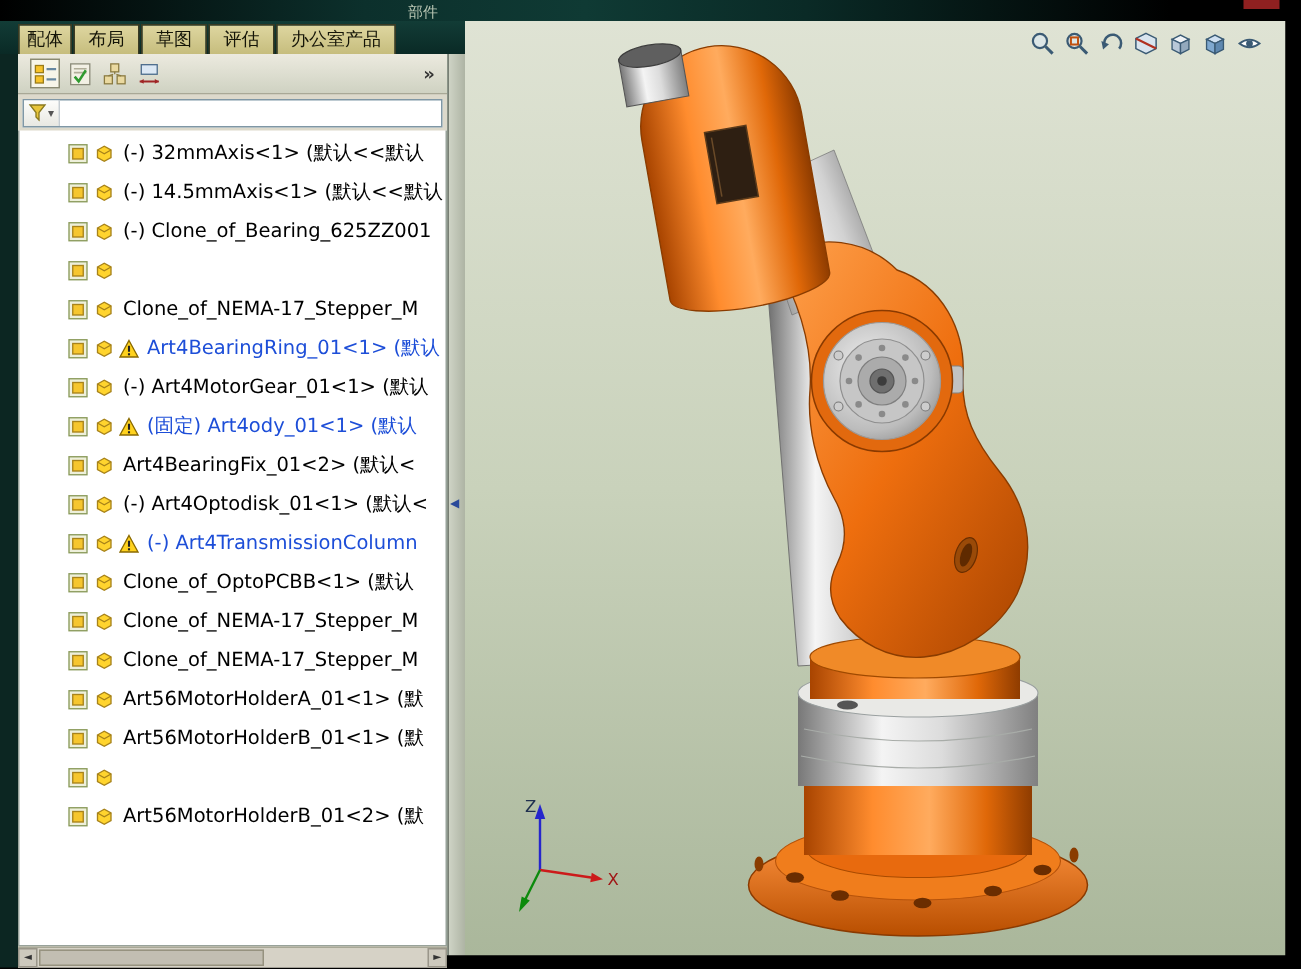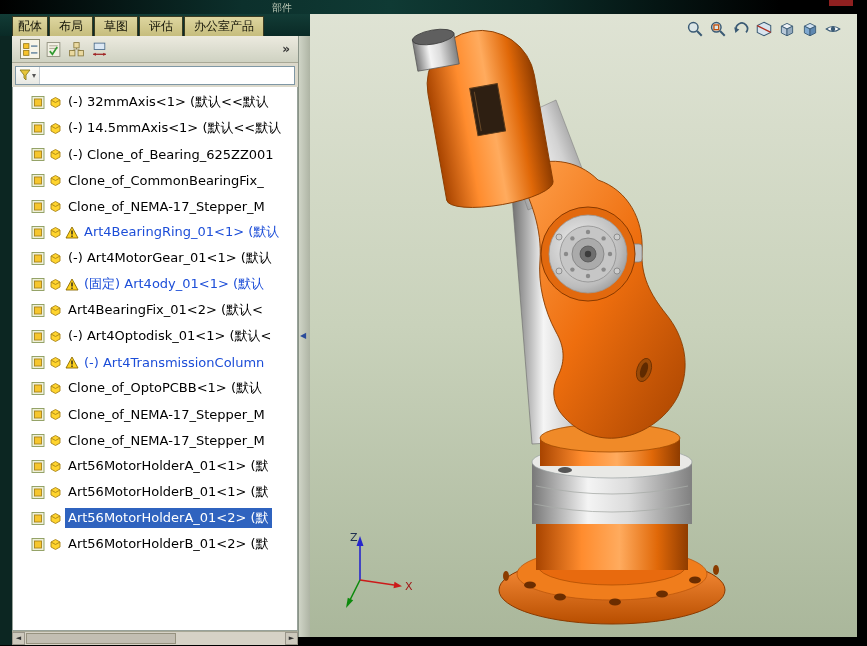--- a/index.html
+++ b/index.html
@@ -30,21 +30,21 @@
   .ptab{width:20px;height:20px;display:flex;align-items:center;justify-content:center;border:1px solid transparent;box-sizing:border-box;}
   .ptab.active{background:#f7f5e8;border:1px solid #8a8a72;}
   .p-overflow{margin-left:auto;font-size:12px;color:#333;padding:0 4px;font-weight:bold;}
 
   .filterrow{height:24px;flex:0 0 24px;display:flex;align-items:center;padding:2px 3px;background:#dcd9cb;box-sizing:border-box;}
   .filterbox{flex:1;height:19px;background:#fff;border:1px solid #7f97a5;display:flex;align-items:center;box-sizing:border-box;}
   .funnelbtn{width:24px;height:100%;display:flex;align-items:center;justify-content:center;gap:1px;
     border-right:1px solid #c6cdd2;background:linear-gradient(#fdfdfb,#e8e8e2);font-size:8px;color:#555;box-sizing:border-box;}
   .filterbox input{flex:1;border:none;outline:none;height:14px;font-size:11px;background:transparent;min-width:0;}
 
-  .tree{flex:1;background:#fff;border:1px solid #98a29a;border-top:none;overflow:hidden;padding-top:2px;box-sizing:border-box;}
+  .tree{flex:1;background:#fff;border:1px solid #98a29a;border-top:none;overflow:hidden;padding-top:2px;box-sizing:border-box;padding-left:14px;}
   .trow{height:26px;display:flex;align-items:center;gap:2px;padding-left:18px;white-space:nowrap;}
   .trow .lbl{font-size:13px;color:#000;padding:1px 3px;}
   .trow.warn .lbl{color:#1d4ed8;}
   .trow.sel .lbl{background:#2f63bf;color:#fff;}
   .ticon{flex:0 0 auto;display:flex;align-items:center;}
 
   .hscroll{height:13px;flex:0 0 13px;background:#d6d2c6;display:flex;align-items:center;border-top:1px solid #a8a896;}
   .sbtn{width:13px;height:13px;background:#cdc9bd;border:1px solid #9a968a;font-size:7px;line-height:10px;
     text-align:center;color:#333;box-sizing:border-box;}
   .sbtn.right{margin-left:auto;}
@@ -363,21 +363,20 @@
               <rect x="1" y="1.5" width="12" height="12" fill="#eef0da" stroke="#8a9a5a" stroke-width="0.9"></rect>
               <rect x="3.5" y="4" width="7" height="7" fill="#f6c62e" stroke="#a8831a" stroke-width="0.9"></rect>
             </svg>
           </span>
           <span class="ticon">
             <svg width="15" height="15" viewBox="0 0 15 15">
               <polygon points="3,5 7.5,2.5 12,5 12,10 7.5,12.5 3,10" fill="#ffd42e" stroke="#a8831a" stroke-width="0.9"></polygon>
               <polyline points="3,5 7.5,7.5 12,5 M7.5,7.5 7.5,12.5" fill="none" stroke="#a8831a" stroke-width="0.9"></polyline>
             </svg>
           </span>
-          <span class="lbl">Clone_of_CommonBearingFix_</span>
         </div>
         <div class="trow">
           <span class="ticon">
             <svg width="15" height="15" viewBox="0 0 15 15">
               <rect x="1" y="1.5" width="12" height="12" fill="#eef0da" stroke="#8a9a5a" stroke-width="0.9"></rect>
               <rect x="3.5" y="4" width="7" height="7" fill="#f6c62e" stroke="#a8831a" stroke-width="0.9"></rect>
             </svg>
           </span>
           <span class="ticon">
             <svg width="15" height="15" viewBox="0 0 15 15">
@@ -579,21 +578,20 @@
               <rect x="1" y="1.5" width="12" height="12" fill="#eef0da" stroke="#8a9a5a" stroke-width="0.9"></rect>
               <rect x="3.5" y="4" width="7" height="7" fill="#f6c62e" stroke="#a8831a" stroke-width="0.9"></rect>
             </svg>
           </span>
           <span class="ticon">
             <svg width="15" height="15" viewBox="0 0 15 15">
               <polygon points="3,5 7.5,2.5 12,5 12,10 7.5,12.5 3,10" fill="#ffd42e" stroke="#a8831a" stroke-width="0.9"></polygon>
               <polyline points="3,5 7.5,7.5 12,5 M7.5,7.5 7.5,12.5" fill="none" stroke="#a8831a" stroke-width="0.9"></polyline>
             </svg>
           </span>
-          <span class="lbl">Art56MotorHolderA_01&lt;2&gt; (默</span>
         </div>
         <div class="trow">
           <span class="ticon">
             <svg width="15" height="15" viewBox="0 0 15 15">
               <rect x="1" y="1.5" width="12" height="12" fill="#eef0da" stroke="#8a9a5a" stroke-width="0.9"></rect>
               <rect x="3.5" y="4" width="7" height="7" fill="#f6c62e" stroke="#a8831a" stroke-width="0.9"></rect>
             </svg>
           </span>
           <span class="ticon">
             <svg width="15" height="15" viewBox="0 0 15 15">

